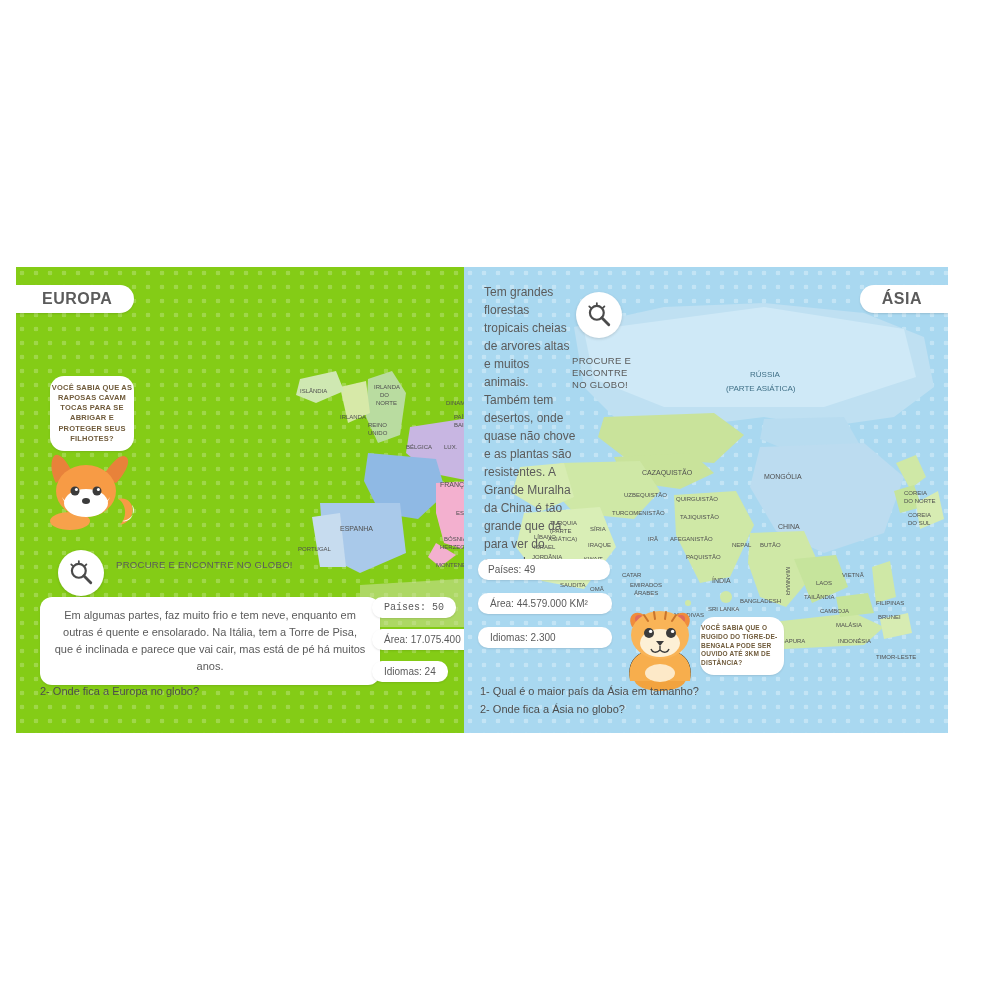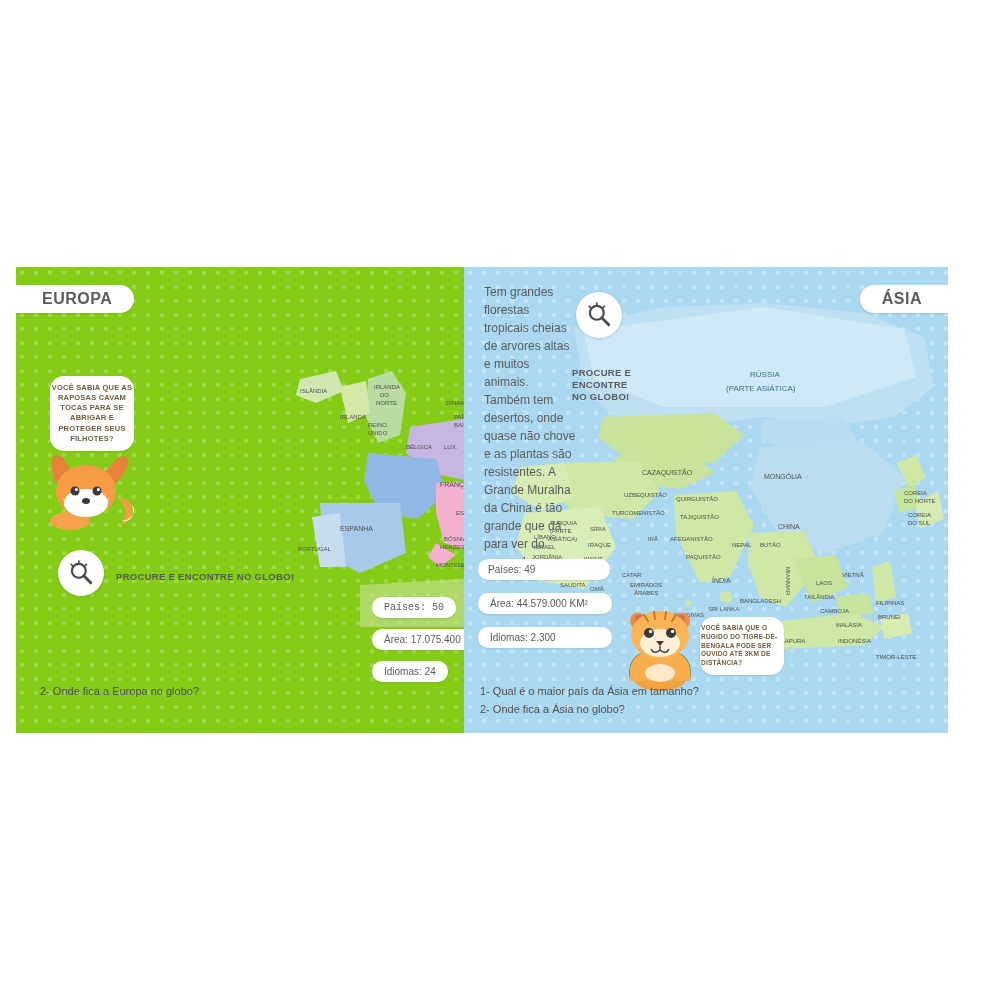--- a/index.html
+++ b/index.html
@@ -30,22 +30,22 @@
   
   .bubble{position:absolute;background:#ffffff;border-radius:14px;padding:7px 1px;
     font-size:7.5px;line-height:1.35;color:#6f5a3a;font-weight:bold;letter-spacing:.2px;
     box-shadow:0 1px 2px rgba(0,0,0,.10);}
   .bubble.small{font-size:6.5px;color:#6f5a3a;}
   .bubble:after{content:"";position:absolute;width:0;height:0;}
 
   .magnifier{position:absolute;width:46px;height:46px;border-radius:50%;background:#fff;
     display:flex;align-items:center;justify-content:center;box-shadow:0 1px 3px rgba(0,0,0,.15);}
   .magnifier svg{width:26px;height:26px;}
-  .procure{position:absolute;font-size:9.5px;font-weight:bold;line-height:1.25;color:#5a5a5a;
-    letter-spacing:.3px;margin-top:12px;}
+  .procure{position:absolute;font-size:9.5px;font-weight:normal;line-height:1.25;color:#5a5a5a;
+    letter-spacing:.3px;}
 
   .factbox{position:absolute;background:#ffffff;border-radius:10px;padding:5px 12px;
     font-size:10px;color:#5a5a5a;box-shadow:0 1px 2px rgba(0,0,0,.10);white-space:nowrap;}
 
   .textcard{position:absolute;background:#ffffff;border-radius:12px;padding:10px 14px;
     font-size:11px;line-height:1.55;color:#5a5a5a;box-shadow:0 1px 2px rgba(0,0,0,.10);}
 
   .qs{position:absolute;font-size:11px;line-height:1.6;color:#4d4d4d;}
   .qs div{white-space:nowrap;}
 
@@ -189,20 +189,21 @@
           <line x1="14.6" y1="14.6" x2="21" y2="21" stroke="#4a4a4a" stroke-width="2.6" stroke-linecap="round"></line>
           <g stroke="#4a4a4a" stroke-width="1.6" stroke-linecap="round">
             <line x1="10" y1="1" x2="10" y2="3"></line>
               <line x1="3" y1="4" x2="4.4" y2="5.4"></line>
             <line x1="17" y1="4" x2="15.6" y2="5.4"></line>
           </g>
         </svg>
       </div>
       <div class="procure" style="left:100px;top:292px;">PROCURE E ENCONTRE NO GLOBO!</div>
 
+      <div class="textcard" style="left:24px;top:330px;width:312px;">Em algumas partes, faz muito frio e tem neve, enquanto em outras é quente e ensolarado. Na Itália, tem a Torre de Pisa, que é inclinada e parece que vai cair, mas está de pé há muitos anos.</div>
 
       <div class="factbox" style="left:356px;top:330px;font-family:Liberation Mono, monospace;">Países: 50</div>
       <div class="factbox" style="left:356px;top:362px;">Área: 17.075.400 KM²</div>
       <div class="factbox" style="left:356px;top:394px;">Idiomas: 24</div>
 
       <div class="qs" style="left:24px;top:416px;">
         <div>2- Onde fica a Europa no globo?</div>
       </div>
     </div>
 

